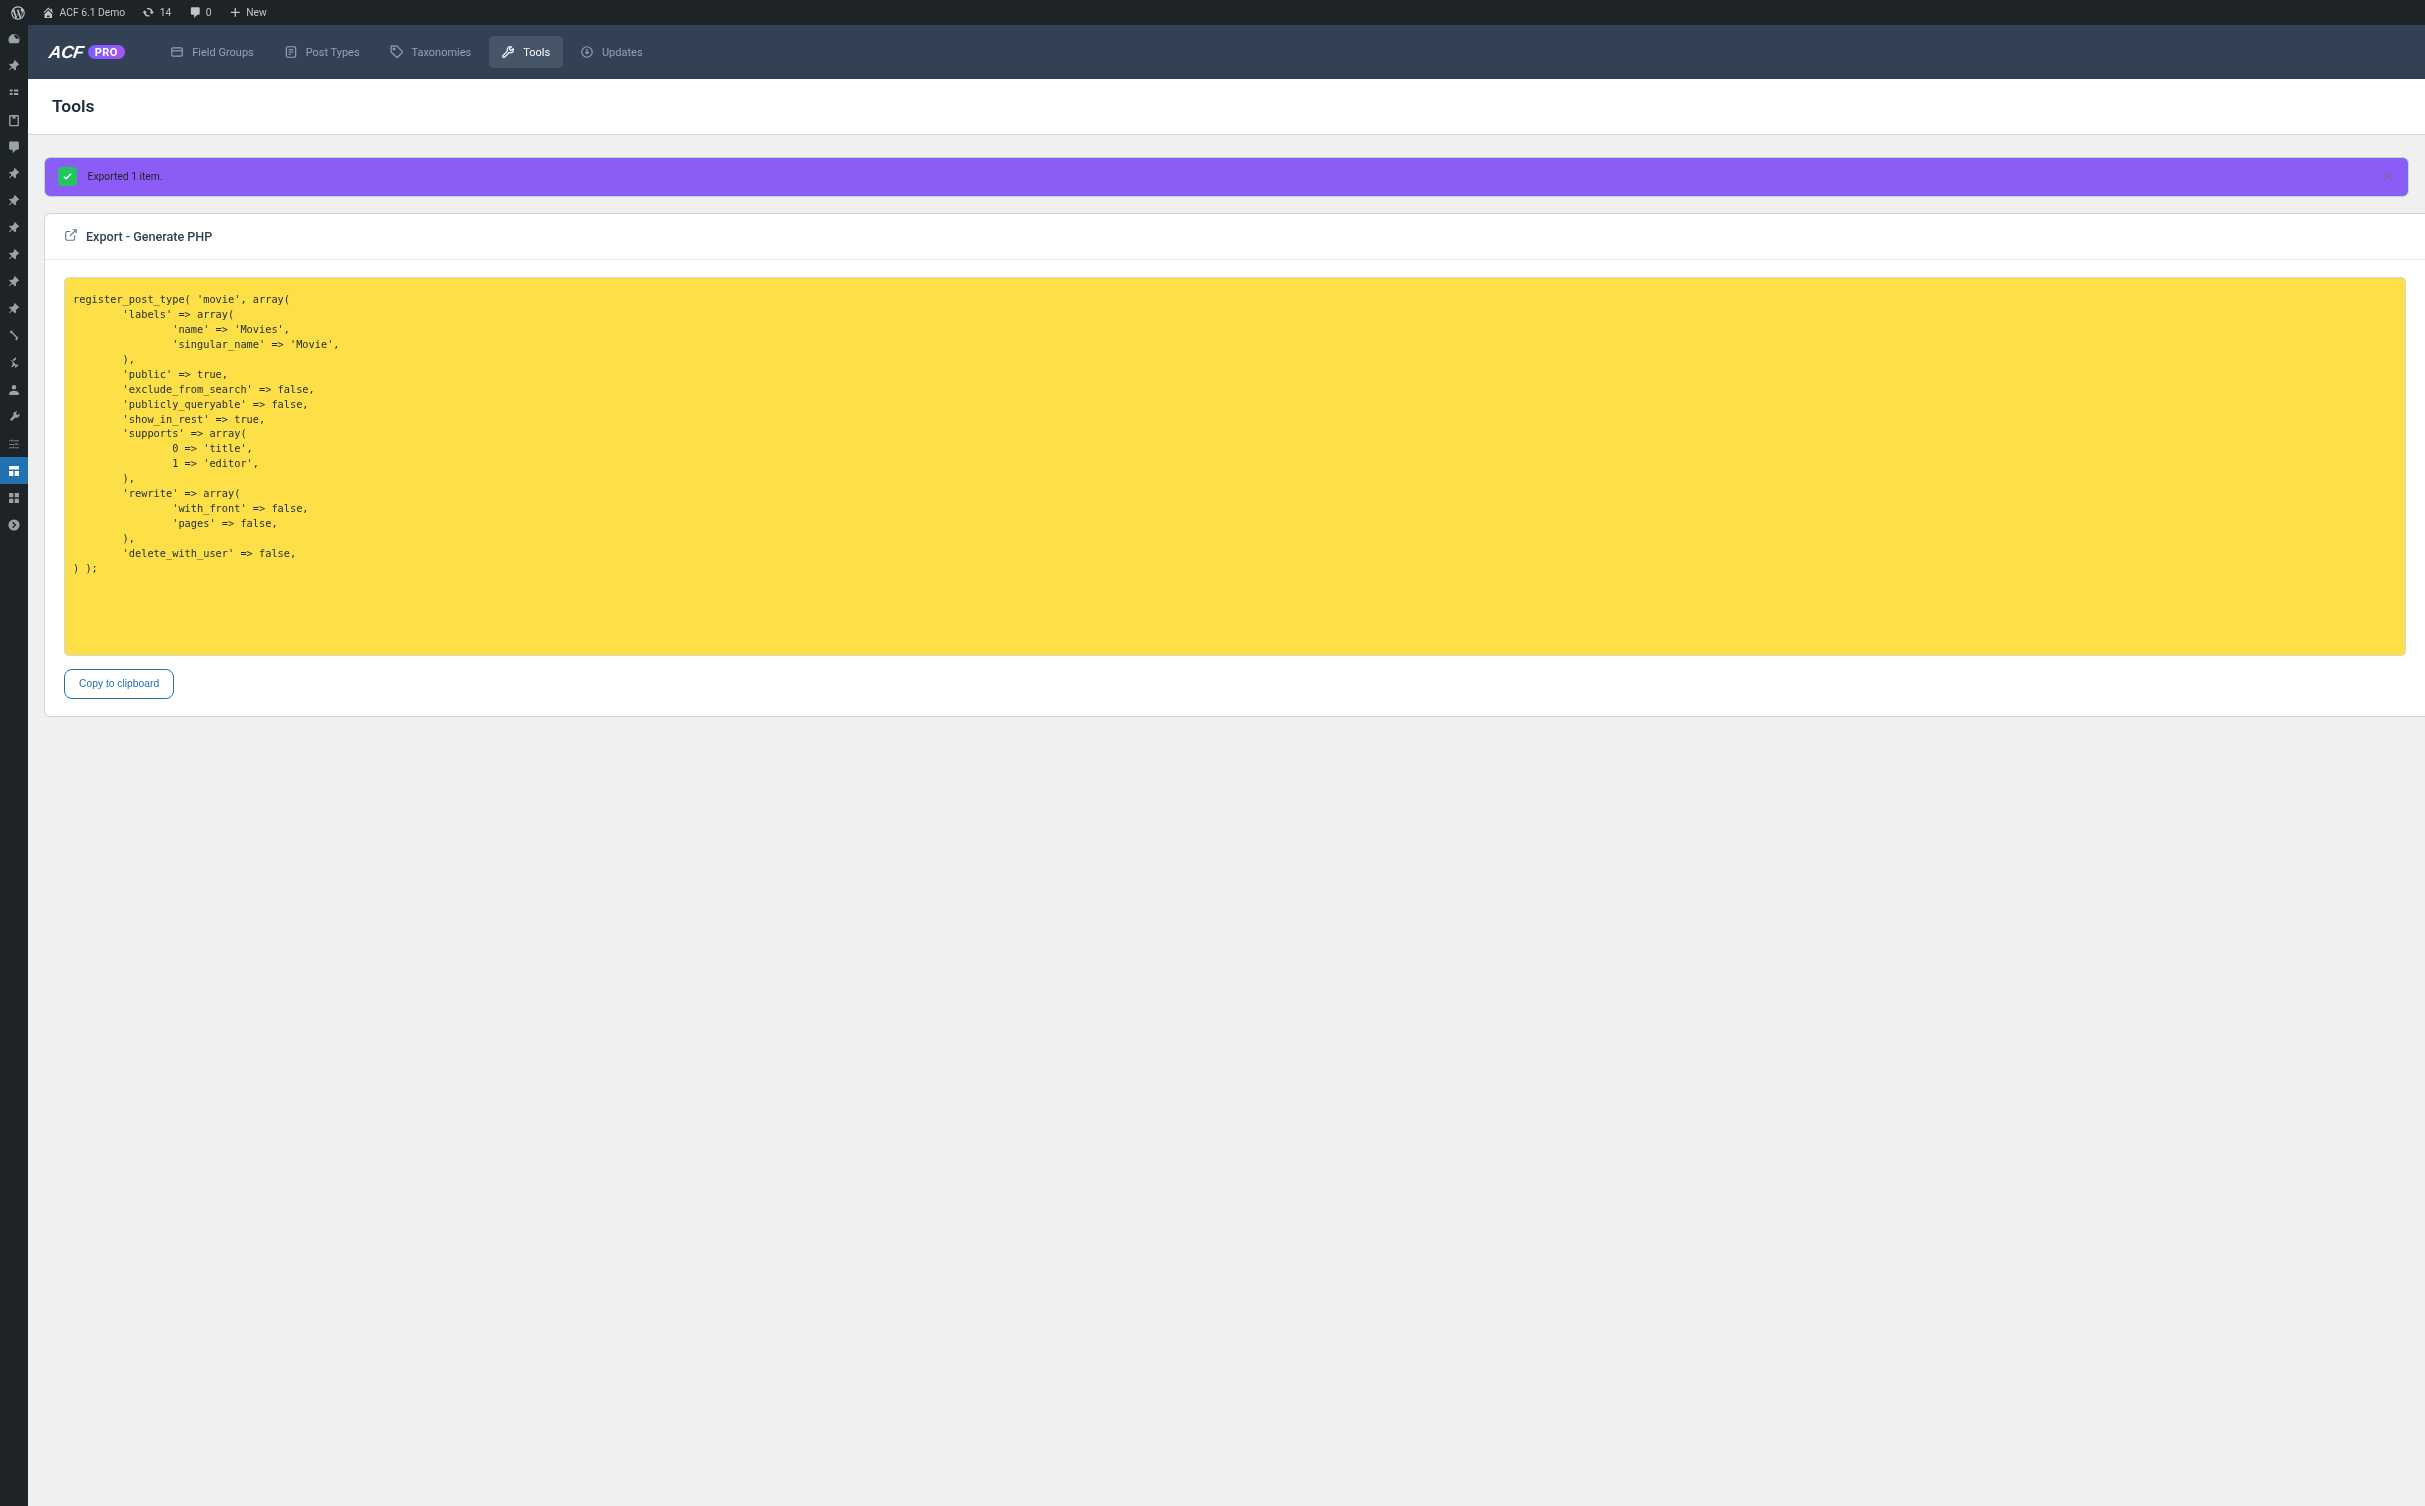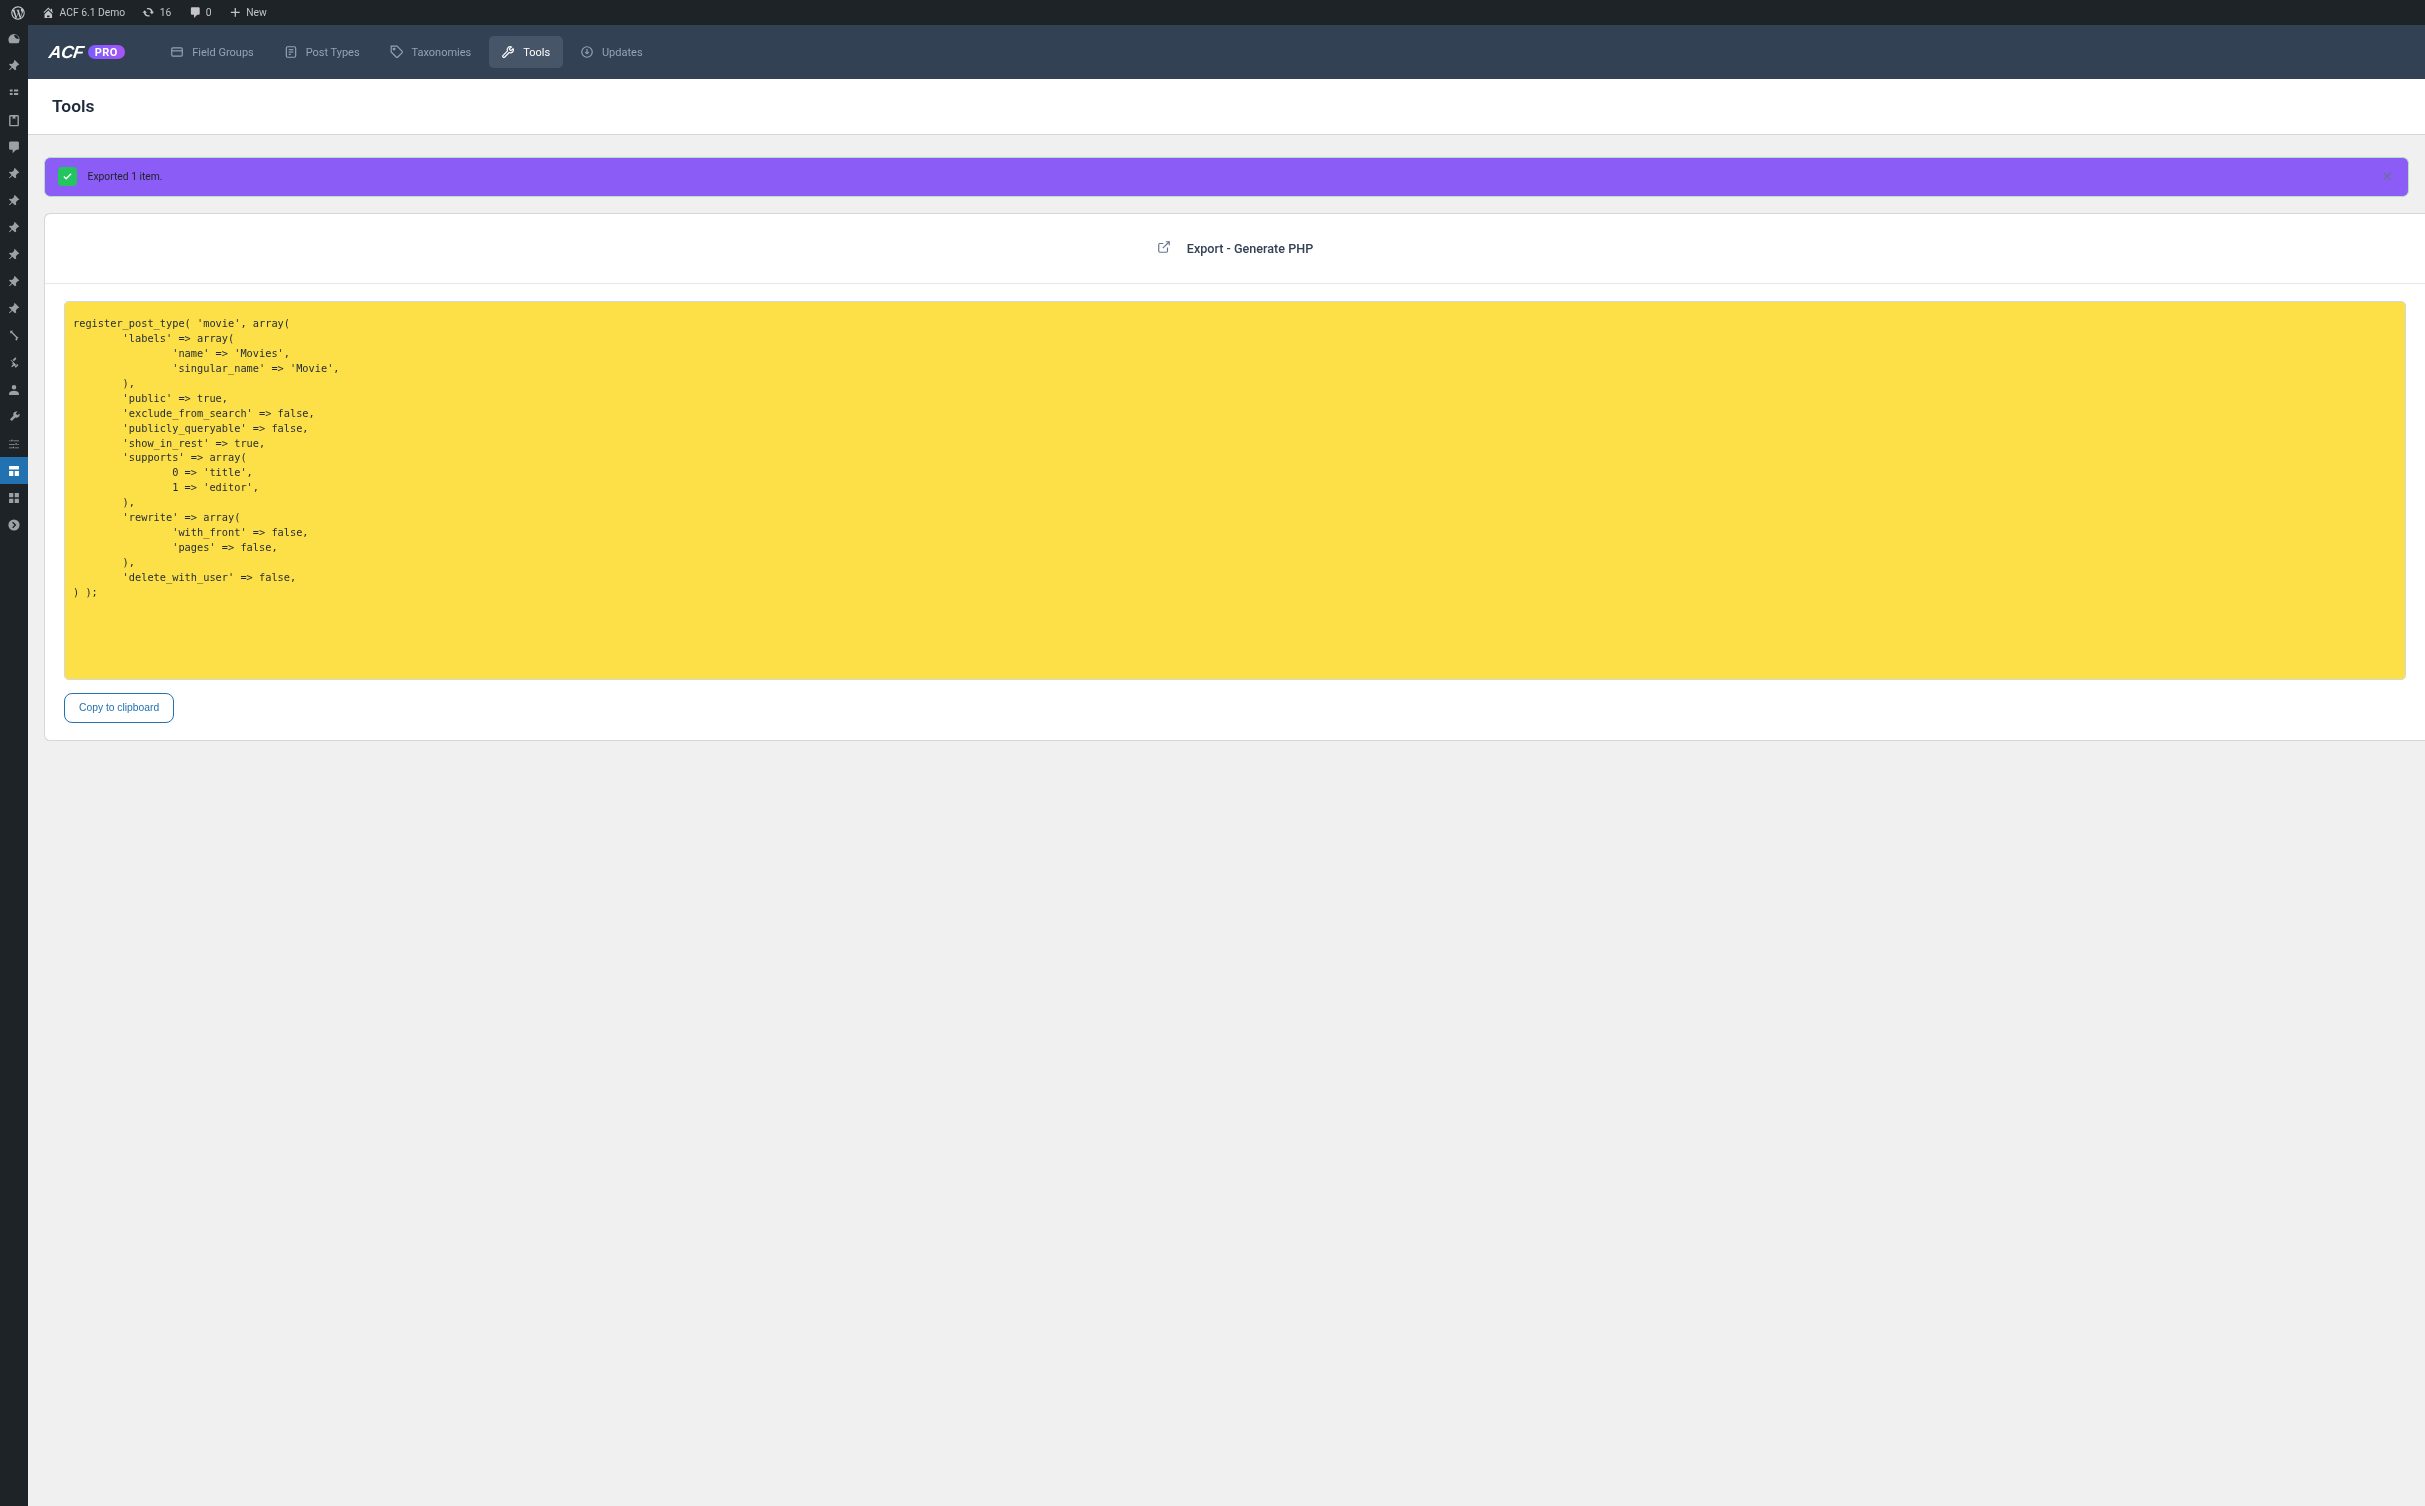--- a/index.html
+++ b/index.html
@@ -200,24 +200,23 @@
     .panel {
       background: #fff;
       border: 0.8px solid #d0d7de;
       border-right: none;
       border-radius: 6.3px 0 0 6.3px;
       overflow: hidden;
     }
     .panel-header {
       display: flex;
       align-items: center;
-      gap: 16px;
-      padding: 26px 19px;
+      gap: 8px;
+      padding: 14px 19px;
       border-bottom: 0.8px solid #e5e7eb;
-      justify-content: center;
     }
     .panel-header svg { stroke: #64748b; fill: none; }
     .panel-header .panel-title {
       font-size: 12.6px;
       font-weight: 500;
       color: #334155;
     }
     .panel-body {
       padding: 17.4px 19px;
     }
@@ -265,21 +264,21 @@
   <span class="ab-item">
     <svg width="12.6" height="12.6" viewBox="0 0 20 20">
         <path d="M16 8.5l1.53 1.53-1.06 1.06L10 4.62l-6.47 6.47-1.06-1.06L10 2.5l4 4v-2h2v4zM10 7l6 6v6H4v-6l6-6zm2 8h-4v3h4v-3z"></path>
       </svg>
     <span>ACF 6.1 Demo</span>
   </span>
   <span class="ab-item">
     <svg width="12.6" height="12.6" viewBox="0 0 20 20">
         <path d="M10.2 3.28c3.53 0 6.43 2.61 6.92 6h2.08l-3.5 4-3.5-4h2.32c-.45-2.28-2.48-4-4.32-4-.56 0-1.08.1-1.56.28l-1.2-1.64c.84-.4 1.78-.64 2.76-.64zm-.4 13.44c-3.52 0-6.43-2.61-6.92-6H.8l3.5-4 3.5 4H5.48c.44 2.28 2.48 4 4.32 4 .56 0 1.08-.1 1.56-.28l1.2 1.64c-.84.4-1.78.64-2.76.64z"></path>
       </svg>
-    <span>16</span>
+    <span>14</span>
   </span>
   <span class="ab-item">
     <svg width="12.6" height="12.6" viewBox="0 0 20 20">
         <path d="M5 2h10c1.1 0 2 .9 2 2v8c0 1.1-.9 2-2 2h-2l-5 5v-5H5c-1.1 0-2-.9-2-2V4c0-1.1.9-2 2-2z"></path>
       </svg>
     <span>0</span>
   </span>
   <span class="ab-item">
     <svg width="12.6" height="12.6" viewBox="0 0 20 20">
         <path d="M11 3H9v6H3v2h6v6h2v-6h6V9h-6z"></path>

